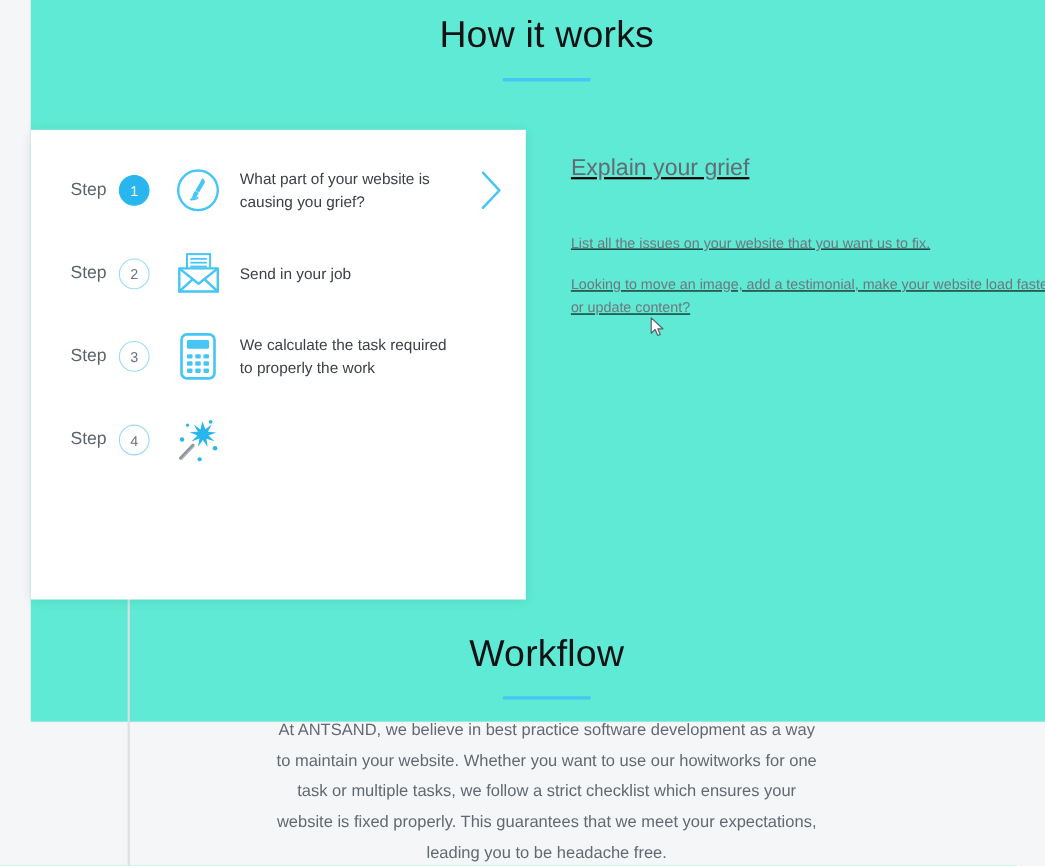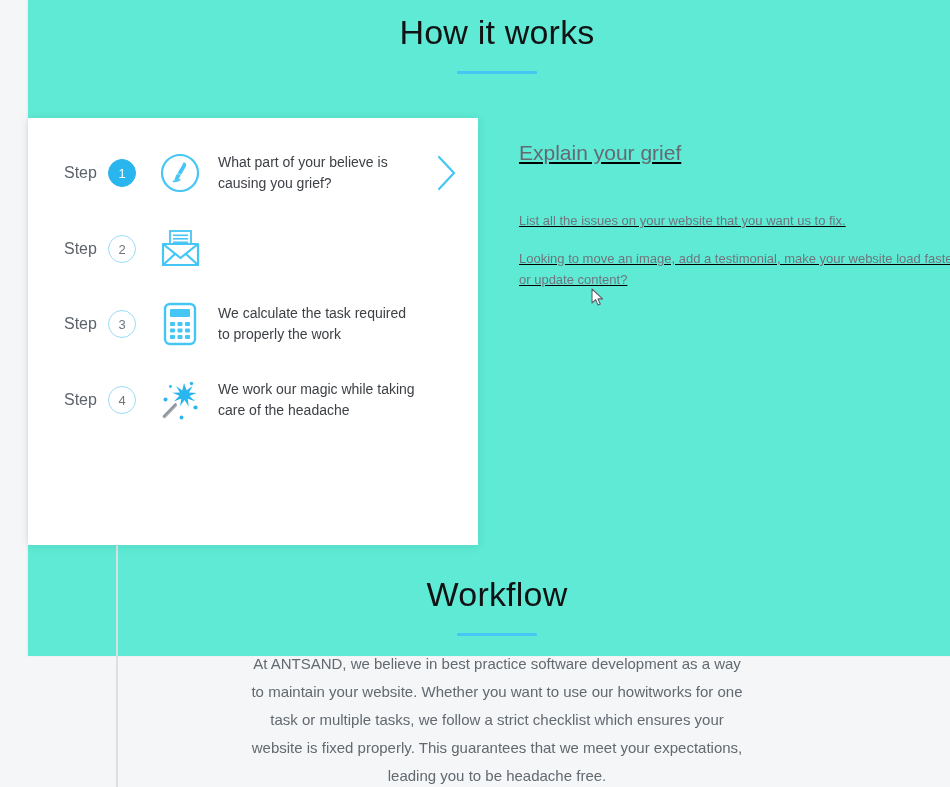--- a/index.html
+++ b/index.html
@@ -212,21 +212,21 @@
       <div class="step-label">Step</div>
       <div class="step-badge active">1</div>
       <div class="step-icon">
         <svg width="42" height="42" viewBox="0 0 42 42" fill="none">
           <circle cx="21" cy="21" r="18" stroke="#45c6f5" stroke-width="2.2"></circle>
           <path d="M25.5 10.5c1.6 1.0 2.2 2.6 1.4 4.0l-5.0 8.6-3.3-2.0 5.0-8.6c0.8-1.4 0.8-2.6 1.9-2.0z" fill="#45c6f5"></path>
           <path d="M18.3 21.4l3.4 2.0-2.2 3.7c-1.0 1.7-2.8 1.2-4.6 1.9 0.9-1.7 1.3-3.3 1.9-5.1l1.5-2.5z" fill="#45c6f5"></path>
           <path d="M14.6 29.3c2.6 0.1 4.6-0.4 6.0-1.6" stroke="#45c6f5" stroke-width="1.8" stroke-linecap="round"></path>
         </svg>
       </div>
-      <div class="step-text">What part of your believe is causing you grief?</div>
+      <div class="step-text">What part of your website is causing you grief?</div>
       <div class="step-chevron">
         <svg width="26" height="40" viewBox="0 0 26 40" fill="none">
           <path d="M5 4 L20 20 L5 36" stroke="#45c6f5" stroke-width="2.2" stroke-linecap="round" stroke-linejoin="round"></path>
         </svg>
       </div>
     </div>
 
     <div class="step-row r2">
       <div class="step-label">Step</div>
       <div class="step-badge">2</div>
@@ -237,20 +237,21 @@
             <rect x="15" y="6.5" width="15" height="1.6"></rect>
             <rect x="15" y="10" width="15" height="1.6"></rect>
             <rect x="15" y="13.5" width="15" height="1.6"></rect>
             <rect x="15" y="17" width="15" height="1.6"></rect>
           </g>
           <path d="M5 16 L22 16 L40 16 L40 37 L5 37 Z" stroke="#45c6f5" stroke-width="2.2" fill="#ffffff" stroke-linejoin="round"></path>
           <path d="M5 16 L22.5 30 L40 16" stroke="#45c6f5" stroke-width="2.2" fill="none" stroke-linejoin="round"></path>
           <path d="M5 37 L17 26 M40 37 L28 26" stroke="#45c6f5" stroke-width="2.2" stroke-linecap="round"></path>
         </svg>
       </div>
+      <div class="step-text">Send in your job</div>
       <div class="step-chevron hidden"></div>
     </div>
 
     <div class="step-row r3">
       <div class="step-label">Step</div>
       <div class="step-badge">3</div>
       <div class="step-icon">
         <svg width="36" height="44" viewBox="0 0 36 44" fill="none">
           <rect x="3" y="2" width="30" height="40" rx="5" stroke="#45c6f5" stroke-width="2.4" fill="#ffffff"></rect>
           <rect x="8" y="7" width="20" height="8" rx="1.2" fill="#45c6f5"></rect>
@@ -279,21 +280,20 @@
           <path d="M27 6 l2.6 7.2 6.0-4.3 -3.6 6.6 7.6 0.6 -7.1 2.8 5.5 5.3 -7.3-2.4 1.1 7.6 -4.3-6.4 -4.5 6.2 1.3-7.5 -7.2 2.6 5.3-5.5 -7.1-3.0 7.6-0.4 -3.8-6.5 6.1 4.5z" fill="#29b6ef"></path>
           <path d="M18.5 27.5 L7 39.5" stroke="#8e959c" stroke-width="2.6" stroke-linecap="round"></path>
           <path d="M19.5 28.5 L8 40.5" stroke="#aab1b8" stroke-width="1.2" stroke-linecap="round"></path>
           <circle cx="8.5" cy="22.5" r="2.0" fill="#29b6ef"></circle>
           <circle cx="34.5" cy="6.5" r="1.7" fill="#29b6ef"></circle>
           <circle cx="38.5" cy="30.5" r="2.1" fill="#29b6ef"></circle>
           <circle cx="24.5" cy="40.5" r="1.9" fill="#29b6ef"></circle>
           <circle cx="13.5" cy="9.5" r="1.4" fill="#29b6ef"></circle>
         </svg>
       </div>
-      <div class="step-text">We work our magic while taking care of the headache</div>
       <div class="step-chevron hidden"></div>
     </div>
 
   </div>
 
   <div class="detail-panel">
     <h2 class="detail-title">Explain your grief</h2>
     <p class="detail-para">List all the issues on your website that you want us to fix.</p>
     <p class="detail-para">Looking to move an image, add a testimonial, make your website load faster or update content?</p>
   </div>

